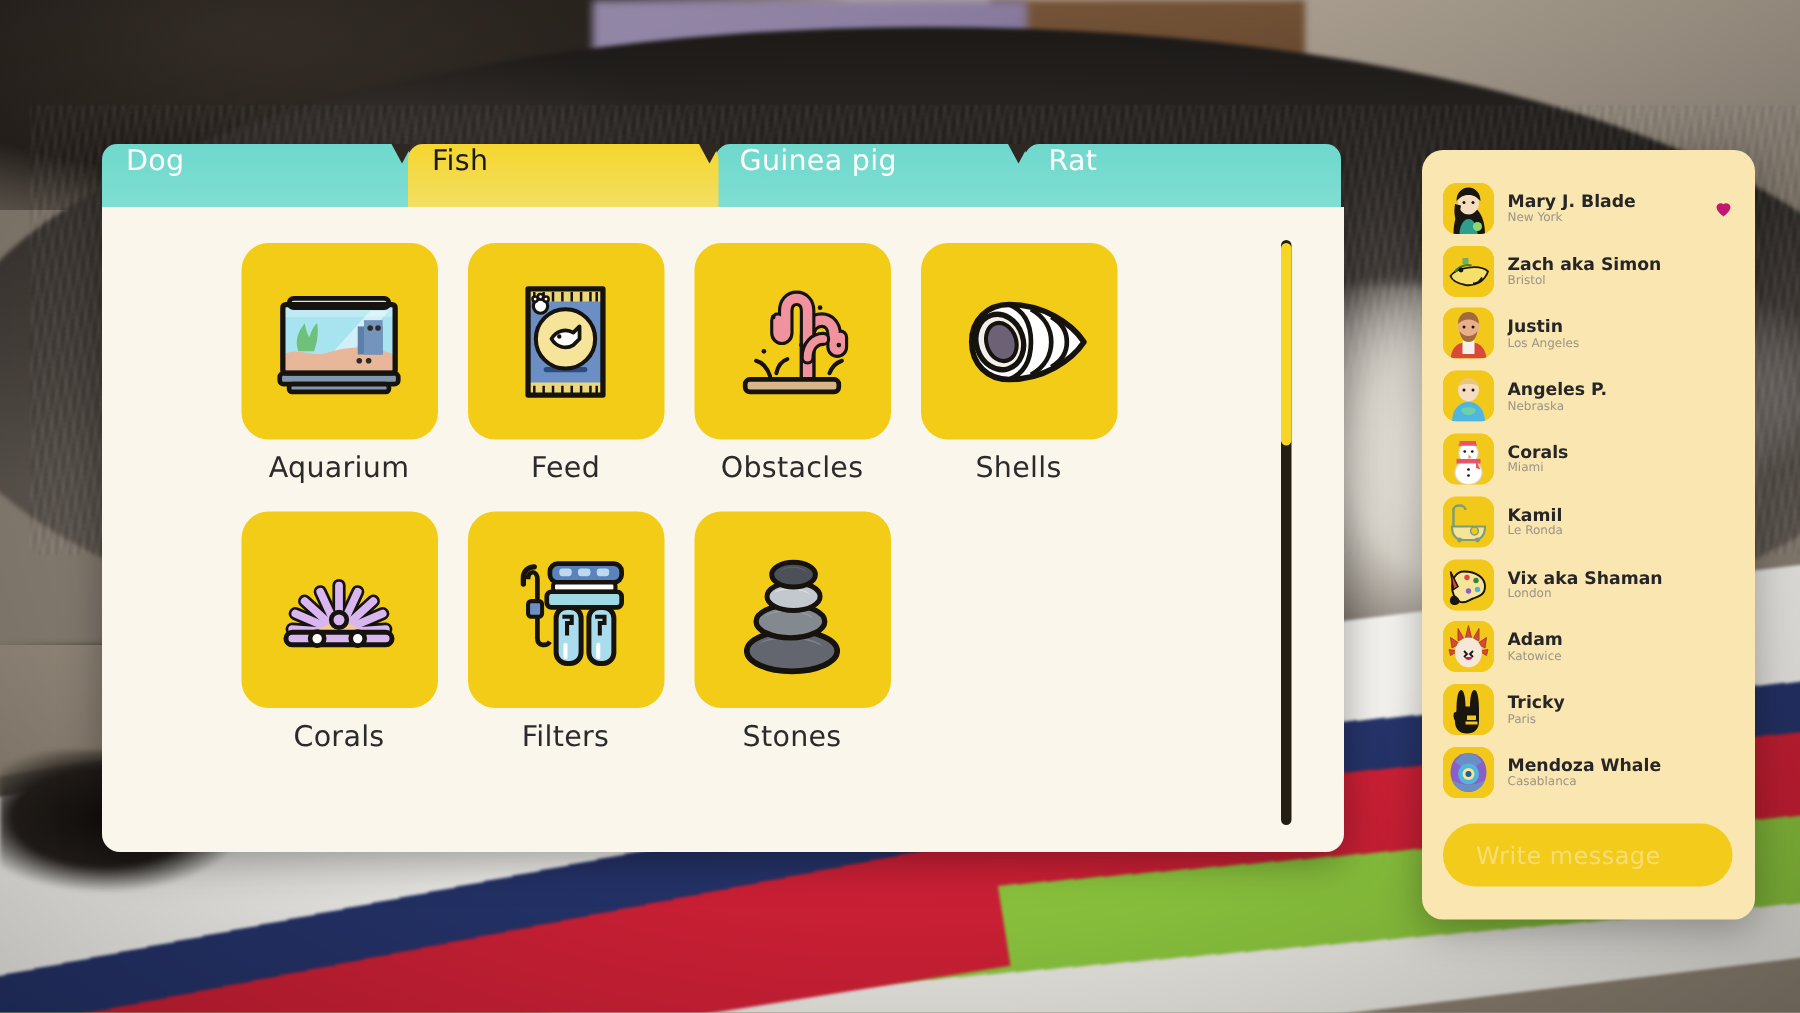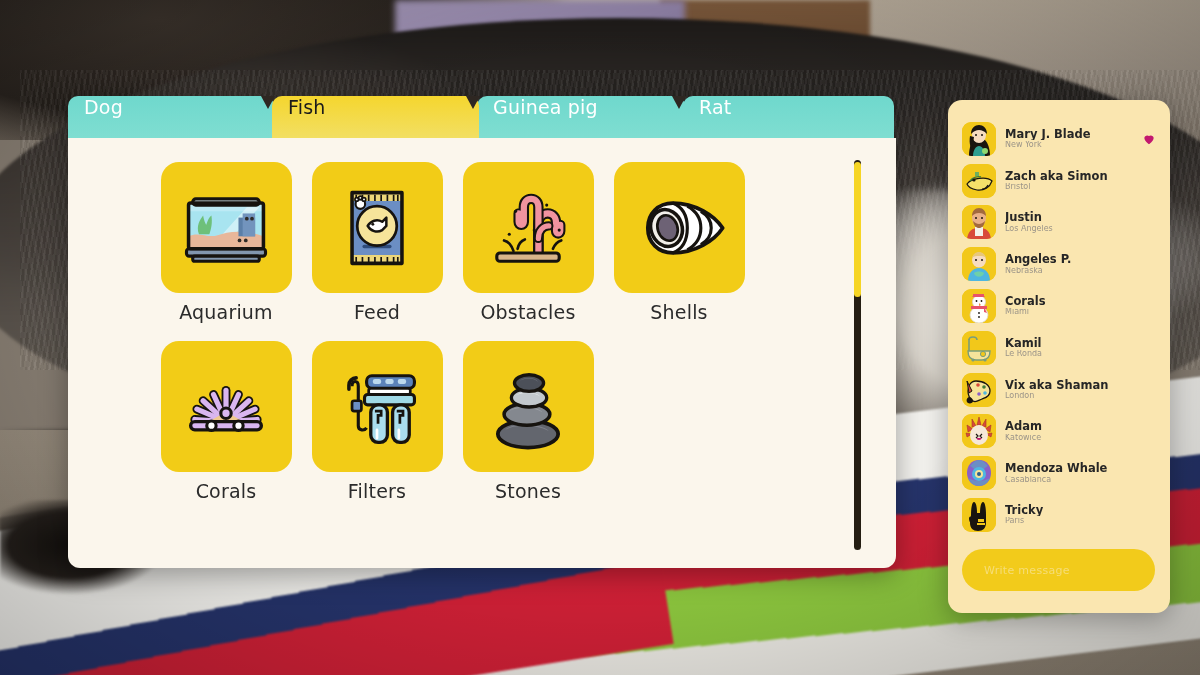--- a/index.html
+++ b/index.html
@@ -192,21 +192,21 @@
     font-size:8px; color:#9b9488; margin-top:1px;
     white-space:nowrap; overflow:hidden;
   }
   .heart-icon { flex:0 0 14px; width:14px; height:14px; }
   .heart-icon svg { width:14px; height:14px; display:block; }
   #message-input {
     position:absolute; left:14px; bottom:22px; width:193px; height:42px;
     background:#f2cb1b; border-radius:21px;
     display:flex; align-items:center; padding-left:22px;
   }
-  #message-placeholder { font-size:11px; color:#f6dd77; letter-spacing:.3px; }
+  #message-placeholder { font-size:16px; color:#f6dd77; letter-spacing:.3px; }
 </style>
 </head>
 <body>
 
 <div id="photo-bg">
   <div class="bg-layer bg-wall"></div>
   <div class="bg-layer bg-wall2"></div>
   <div class="bg-layer bg-brown-box"></div>
   <div class="bg-layer bg-blanket-purple"></div>
   <div class="bg-layer bg-dog-body"></div>
@@ -573,48 +573,48 @@
       <div class="contact-text">
         <div class="contact-name">Adam</div>
         <div class="contact-city">Katowice</div>
       </div>
     </div>
 
     <div class="contact-row">
       <div class="avatar">
         <svg viewBox="0 0 34 34">
             <rect width="34" height="34" rx="9" fill="#f2c81a"></rect>
+          <path d="M9 17c0-7 1-13 3-13s3 5 3 11h3c0-6 1-11 3-11s3 6 3 13v8c0 5-3 8-8 8s-8-3-8-8z" fill="#19150f"></path>
+          <path d="M11 20c-2-2-4-2-4 1s2 5 4 6z" fill="#19150f"></path>
+          <path d="M16 21h6v3h-6z" fill="#f2c81a"></path>
+          <path d="M15 25h8v2h-8z" fill="#f2c81a"></path>
+        </svg>
+      </div>
+      <div class="contact-text">
+        <div class="contact-name">Tricky</div>
+        <div class="contact-city">Paris</div>
+      </div>
+    </div>
+
+    <div class="contact-row">
+      <div class="avatar">
+        <svg viewBox="0 0 34 34">
+            <rect width="34" height="34" rx="9" fill="#f2c81a"></rect>
           <path d="M17 4c8 0 12 6 12 13s-5 13-12 13S5 24 5 17 9 4 17 4z" fill="#8a5fc9"></path>
           <path d="M8 10c3-4 6-6 9-6s6 2 9 6c-4 2-6 6-9 6s-5-4-9-6z" fill="#6b8ec4"></path>
           <circle cx="17" cy="18" r="7" fill="#4fb6e0"></circle>
           <circle cx="17" cy="18" r="4" fill="#f6e49a"></circle>
           <circle cx="17" cy="18" r="2" fill="#2a5f8a"></circle>
           <path d="M6 22c2 5 6 8 11 8s9-3 11-8c-4 2-7 3-11 3s-7-1-11-3z" fill="#6b8ec4"></path>
         </svg>
       </div>
       <div class="contact-text">
         <div class="contact-name">Mendoza Whale</div>
         <div class="contact-city">Casablanca</div>
       </div>
     </div>
 
-    <div class="contact-row">
-      <div class="avatar">
-        <svg viewBox="0 0 34 34">
-            <rect width="34" height="34" rx="9" fill="#f2c81a"></rect>
-          <path d="M9 17c0-7 1-13 3-13s3 5 3 11h3c0-6 1-11 3-11s3 6 3 13v8c0 5-3 8-8 8s-8-3-8-8z" fill="#19150f"></path>
-          <path d="M11 20c-2-2-4-2-4 1s2 5 4 6z" fill="#19150f"></path>
-          <path d="M16 21h6v3h-6z" fill="#f2c81a"></path>
-          <path d="M15 25h8v2h-8z" fill="#f2c81a"></path>
-        </svg>
-      </div>
-      <div class="contact-text">
-        <div class="contact-name">Tricky</div>
-        <div class="contact-city">Paris</div>
-      </div>
-    </div>
-
   </div>
 
   <div id="message-input">
     <span id="message-placeholder">Write message</span>
   </div>
 </div>
 
 </body></html>

